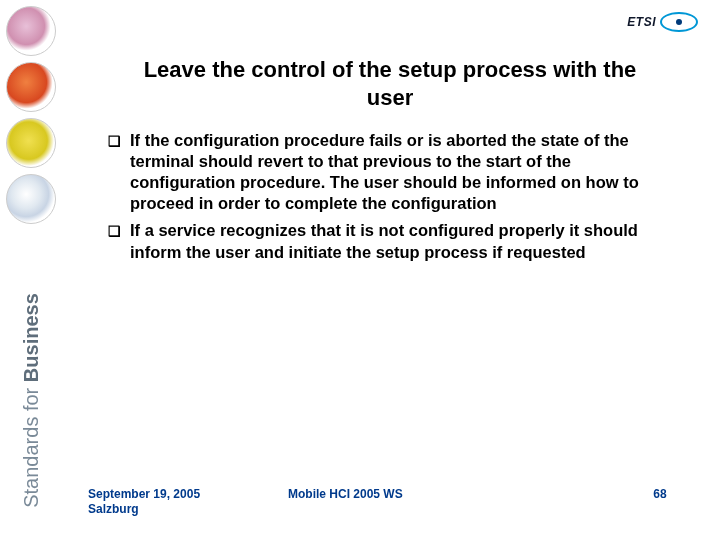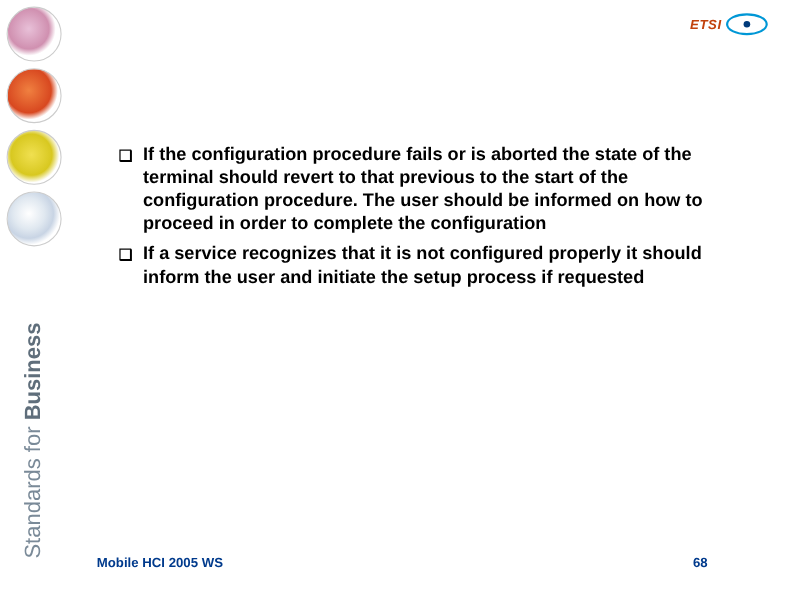--- a/index.html
+++ b/index.html
@@ -8,32 +8,32 @@
   .thumb{width:50px;height:50px;border-radius:50%;margin:6px 6px 0 6px;box-sizing:border-box}
   .thumb1{background:radial-gradient(circle at 40% 40%,#e8c0d8 0%,#d090b0 45%,#fff 60%,#fff 100%);border:1px solid #ccc}
   .thumb2{background:radial-gradient(circle at 40% 40%,#f08040 0%,#d84820 50%,#fff 65%,#fff 100%);border:1px solid #ccc}
   .thumb3{background:radial-gradient(circle at 45% 45%,#f0e050 0%,#d8c820 50%,#fff 68%,#fff 100%);border:1px solid #ccc}
   .thumb4{background:radial-gradient(circle at 40% 40%,#fff 0%,#e0e8f0 35%,#c8d4e4 55%,#fff 70%);border:1px solid #ccc}
   .vtext{position:absolute;left:0;top:270px;width:62px;height:260px;display:flex;align-items:center;justify-content:center}
   .vtext-inner{transform:rotate(-90deg);white-space:nowrap;font-size:20px;color:#7a8a98;font-family:Arial,Helvetica,sans-serif}
   .vtext-inner .light{font-weight:300}
   .vtext-inner .bold{font-weight:700;color:#5f6e7b}
   .logo{position:absolute;right:22px;top:12px;display:flex;align-items:center;gap:4px}
-  .logo-text{font-size:12px;font-weight:700;font-style:italic;color:#c2410c;letter-spacing:.5px}
+  .logo-text{font-size:12px;font-weight:700;font-style:italic;color:#0f172a;letter-spacing:.5px}
   .logo-ellipse{width:34px;height:16px;border:2px solid #0097d6;border-radius:50%/50%;position:relative}
   .logo-ellipse::after{content:"";position:absolute;left:50%;top:50%;width:6px;height:6px;background:#003a7a;border-radius:50%;transform:translate(-50%,-50%)}
   .title{position:absolute;left:120px;top:56px;width:540px;text-align:center;font-size:22px;font-weight:700;color:#000;line-height:1.25}
   .content{position:absolute;left:108px;top:130px;width:560px;font-size:16.5px;font-weight:700;color:#000;line-height:1.28}
   .bullet{display:flex;margin-bottom:6px}
   .bx{flex:0 0 22px;font-size:14px;line-height:22px}
   .btxt{flex:1}
   .footer{position:absolute;left:88px;bottom:22px;right:30px;display:flex;align-items:flex-start;font-size:12px;font-weight:700;color:#003a8c}
   .f-left{flex:0 0 200px;line-height:1.3}
   .f-center{flex:1;text-align:left}
-  .f-right{flex:0 0 60px;text-align:left}
+  .f-right{flex:0 0 60px;text-align:center}
 </style>
 </head>
 <body>
 
 <div class="slide">
 
   <div class="sidebar">
     <div class="thumb thumb1"></div>
     <div class="thumb thumb2"></div>
     <div class="thumb thumb3"></div>
@@ -43,30 +43,35 @@
         <span class="light">Standards </span><span class="light">for </span><span class="bold">Business</span>
       </div>
     </div>
   </div>
 
   <div class="logo">
     <span class="logo-text">ETSI</span>
     <span class="logo-ellipse"></span>
   </div>
 
+  <div class="title">Leave the control of the setup process with the user</div>
 
   <div class="content">
     <div class="bullet">
       <div class="bx">❑</div>
       <div class="btxt">If the configuration procedure fails or is aborted the state of the terminal should revert to that previous to the start of the configuration procedure. The user should be informed on how to proceed in order to complete the configuration</div>
     </div>
     <div class="bullet">
       <div class="bx">❑</div>
       <div class="btxt">If a service recognizes that it is not configured properly it should inform the user and initiate the setup process if requested</div>
     </div>
   </div>
 
   <div class="footer">
+    <div class="f-left">
+      <div>September 19, 2005</div>
+      <div>Salzburg</div>
+    </div>
     <div class="f-center">Mobile HCI 2005 WS</div>
     <div class="f-right">68</div>
   </div>
 
 </div>
 
 </body></html>

